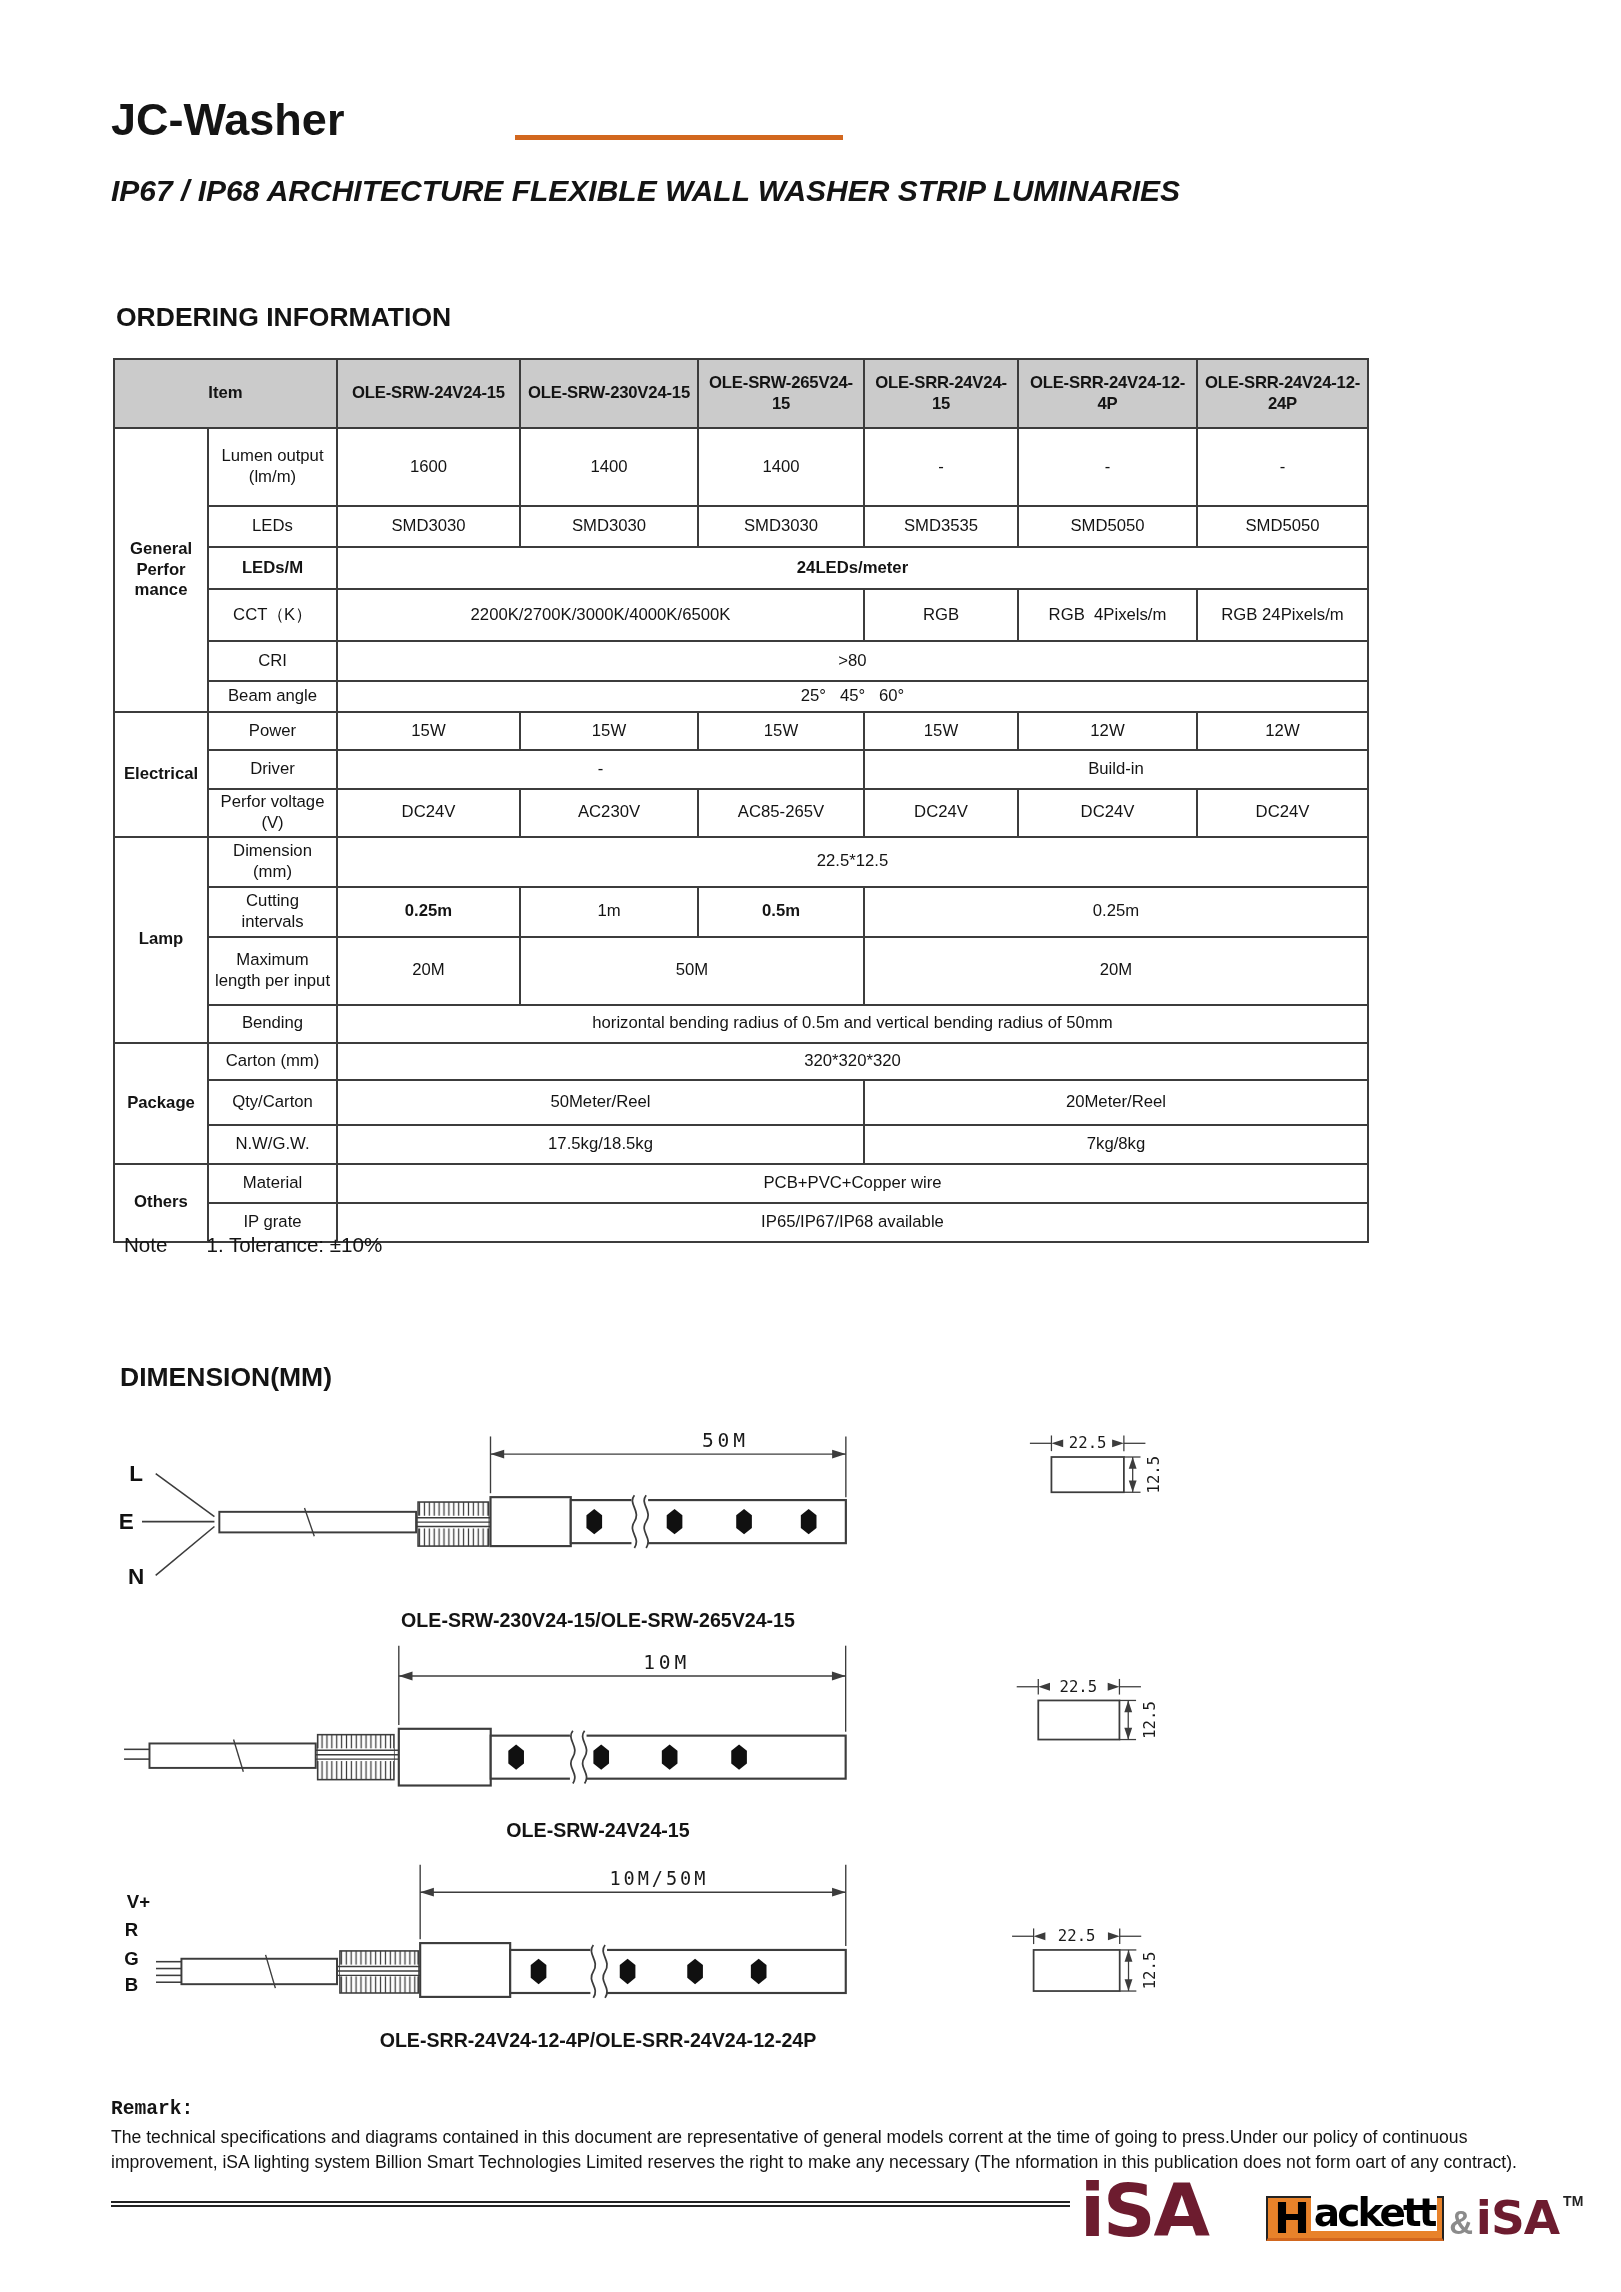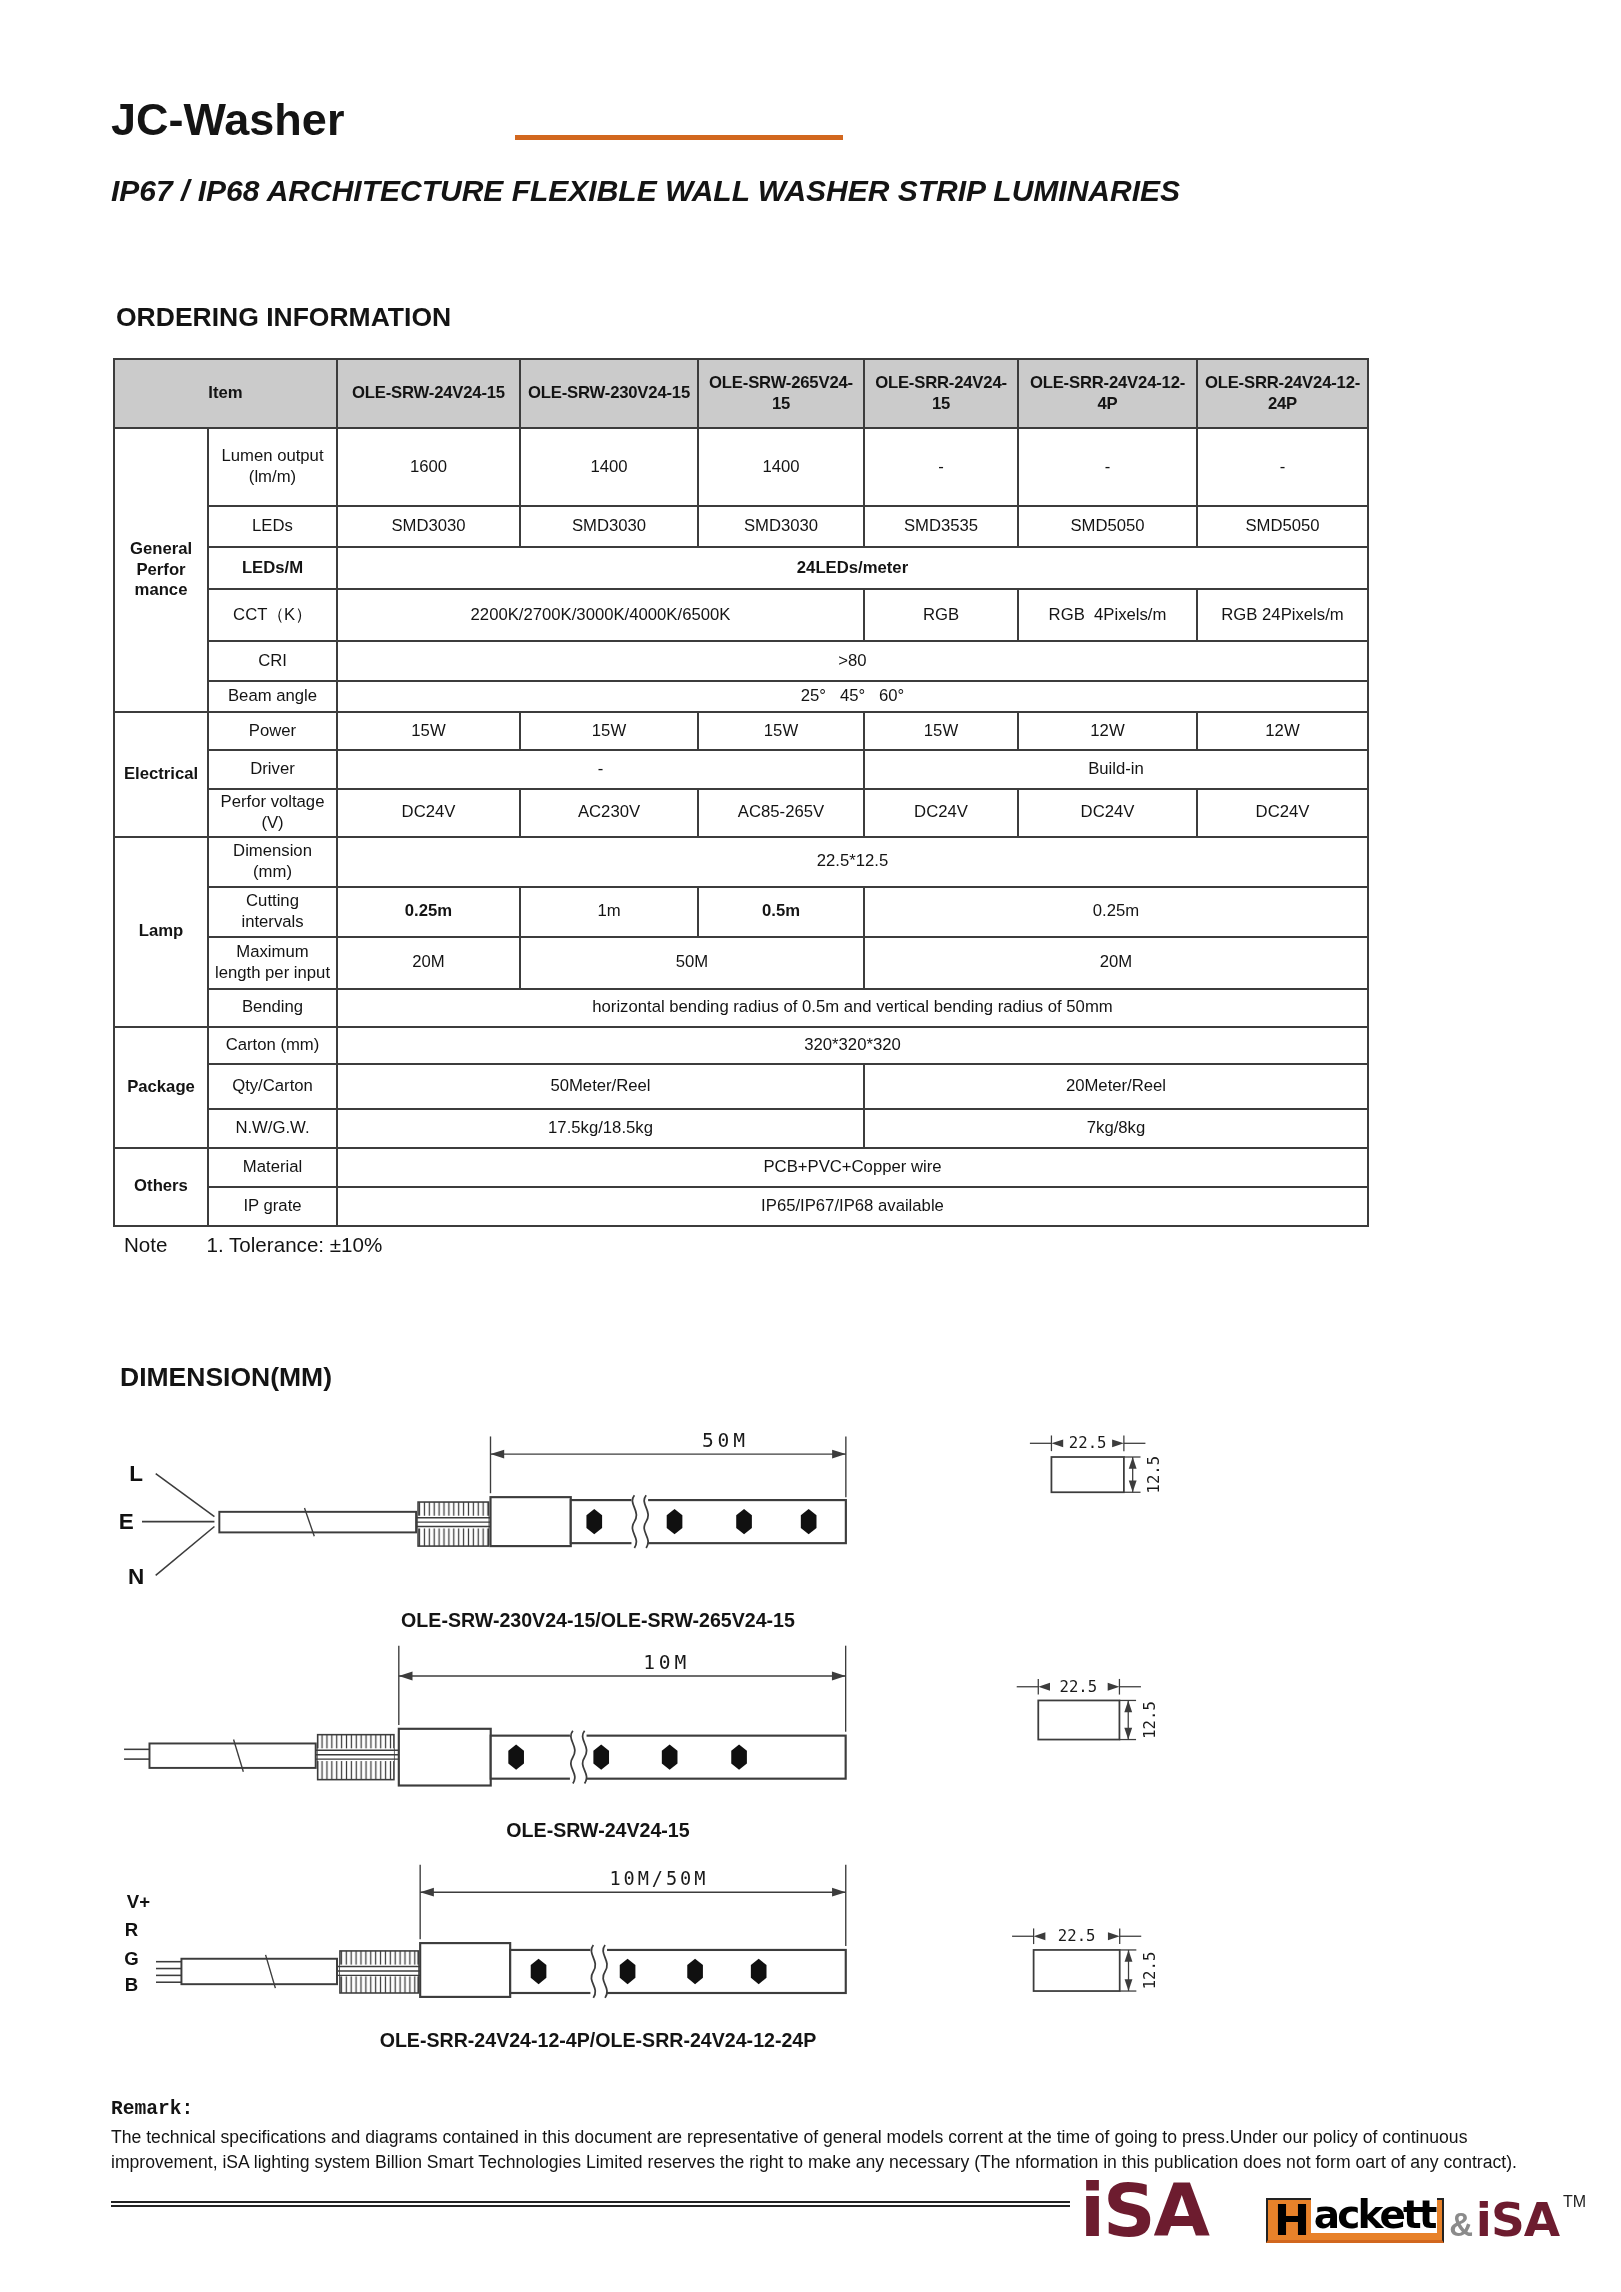--- a/index.html
+++ b/index.html
@@ -56,21 +56,21 @@
   .isa-logo{position:absolute; left:1080px; top:2174px; font-size:73px; font-weight:bold; color:var(--maroon);
             font-family:"DejaVu Sans",sans-serif; letter-spacing:-2px; line-height:1;}
   .hackett{position:absolute; left:1266px; top:2194px; display:flex; align-items:flex-end; line-height:1;}
   .hk-box{display:inline-flex; align-items:center; background:#e8822a; border:2px solid #222;
           height:45px; padding:0 4.9px 0 5.9px; border-bottom:3.9px solid #d2671e;}
   .hk-h{font-weight:bold; font-size:43px; color:#000; font-family:"DejaVu Sans",sans-serif; line-height:0.9;}
   .hk-rest{font-weight:bold; font-size:39px; color:#000; background:#fff; padding:0 2.9px; margin-left:1px;
            letter-spacing:-2.9px; font-family:"DejaVu Sans",sans-serif; line-height:0.95; align-self:flex-start; margin-top:-3.9px;}
   .hk-amp{font-weight:bold; font-size:33px; color:var(--amp); margin:0 2.9px 2px 4.9px;}
   .hk-isa{font-weight:bold; font-size:47px; color:var(--maroon); font-family:"DejaVu Sans",sans-serif; letter-spacing:-1px;}
-  .hk-tm{font-size:16px; font-weight:normal; color:#222; margin:0 0 33px 3.9px;}
+  .hk-tm{font-size:14px; font-weight:bold; color:#222; margin:0 0 33px 3.9px;}
 </style>
 </head>
 <body>
 
 <div class="page">
 
   <div class="title">JC-Washer</div>
   <div class="title-rule"></div>
   <div class="subtitle">IP67 / IP68 ARCHITECTURE FLEXIBLE WALL WASHER STRIP LUMINARIES</div>
 
@@ -164,21 +164,21 @@
       <td class="lbl">Dimension (mm)</td>
       <td colspan="6">22.5*12.5</td>
     </tr>
     <tr style="height:50px">
       <td class="lbl">Cutting intervals</td>
       <td class="b big">0.25m</td>
       <td>1m</td>
       <td class="b big">0.5m</td>
       <td colspan="3">0.25m</td>
     </tr>
-    <tr style="height:52px">
+    <tr style="height:68px">
       <td class="lbl sm">Maximum length per input</td>
       <td>20M</td>
       <td colspan="2">50M</td>
       <td colspan="3">20M</td>
     </tr>
     <tr style="height:38px">
       <td class="lbl">Bending</td>
       <td colspan="6">horizontal bending radius of 0.5m and vertical bending radius of 50mm</td>
     </tr>
     <tr style="height:37px">

